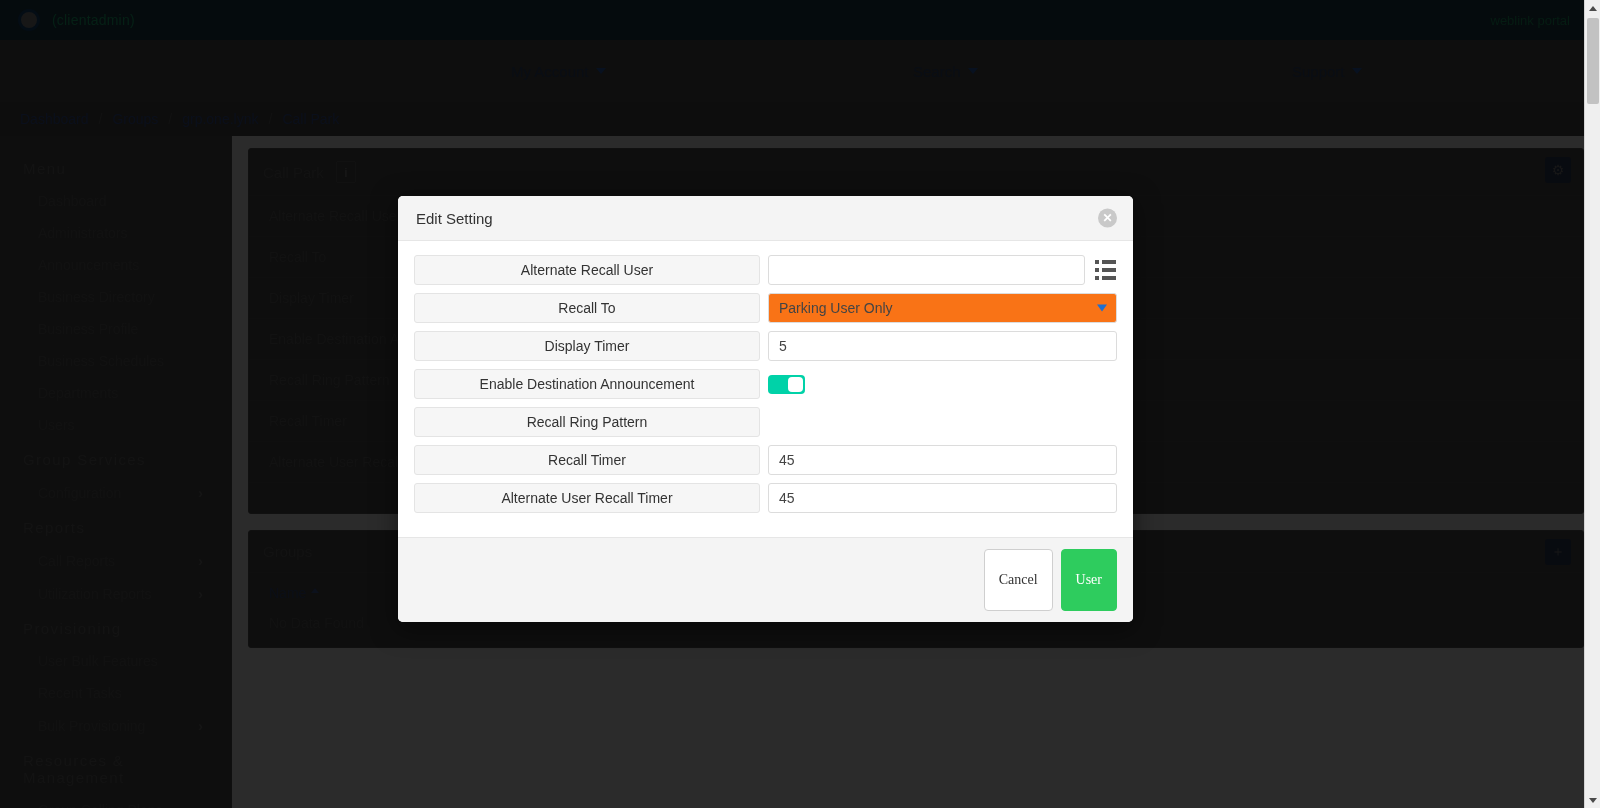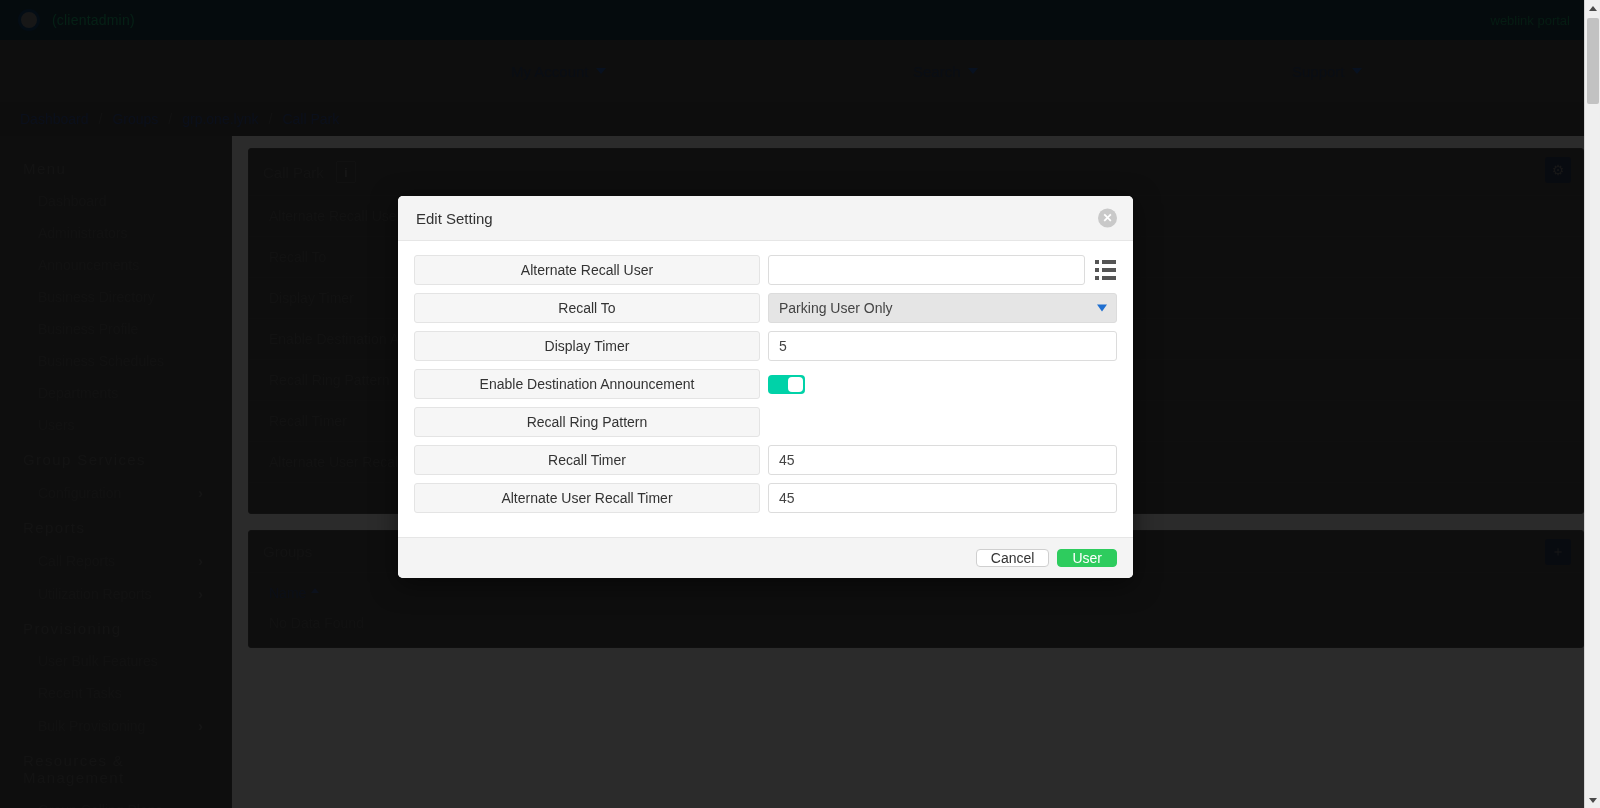--- a/index.html
+++ b/index.html
@@ -236,21 +236,21 @@
     background: #fff;
     outline: none;
   }
   .fselect-wrap { position: relative; width: 100%; }
   .fselect {
     width: 100%; height: 30px;
     border: 1px solid #dcdcdc;
     border-radius: 3px;
     padding: 0 28px 0 10px;
     font-size: 14px; color: #444;
-    background: #e5e5e5;
+    background: #f97316;
     appearance: none; -webkit-appearance: none;
     font-family: "Liberation Sans", sans-serif;
     outline: none;
   }
   .fselect-caret {
     position: absolute; right: 10px; top: 50%;
     transform: translateY(-50%);
     width: 0; height: 0;
     border-left: 5px solid transparent;
     border-right: 5px solid transparent;
@@ -282,24 +282,24 @@
   }
 
   .modal-footer {
     background: #f4f4f4;
     border-top: 1px solid #e6e6e6;
     padding: 11px 16px;
     display: flex; justify-content: flex-end; gap: 8px;
   }
   .btn {
     font-size: 14px;
-    padding: 0 14px;
+    padding: 22px 14px;
     border-radius: 4px;
     cursor: pointer;
-    font-family: Liberation Sans, sans-serif;
+    font-family: Liberation Serif, serif;
     border: 1px solid transparent;
   }
   .btn-cancel { background: #fff; border-color: #cfcfcf; color: #333; }
   .btn-save { background: #2ecc5e; border-color: #2ecc5e; color: #fff; }
 
   
   .vscroll {
     position: absolute; right: 0; top: 0;
     width: 16px; height: 808px;
     background: #efefef;

